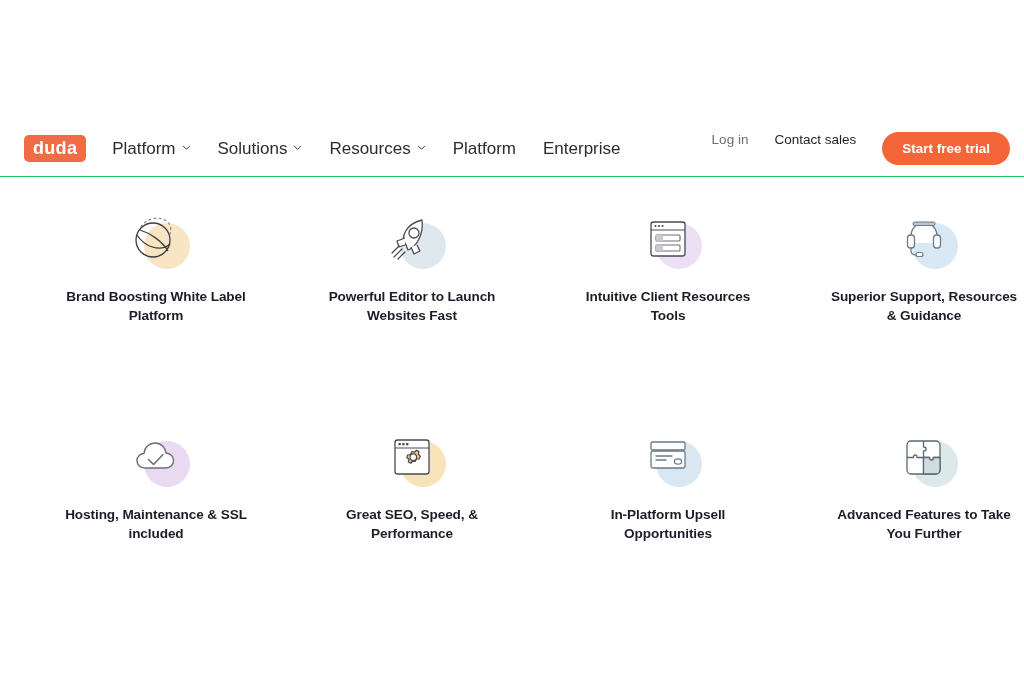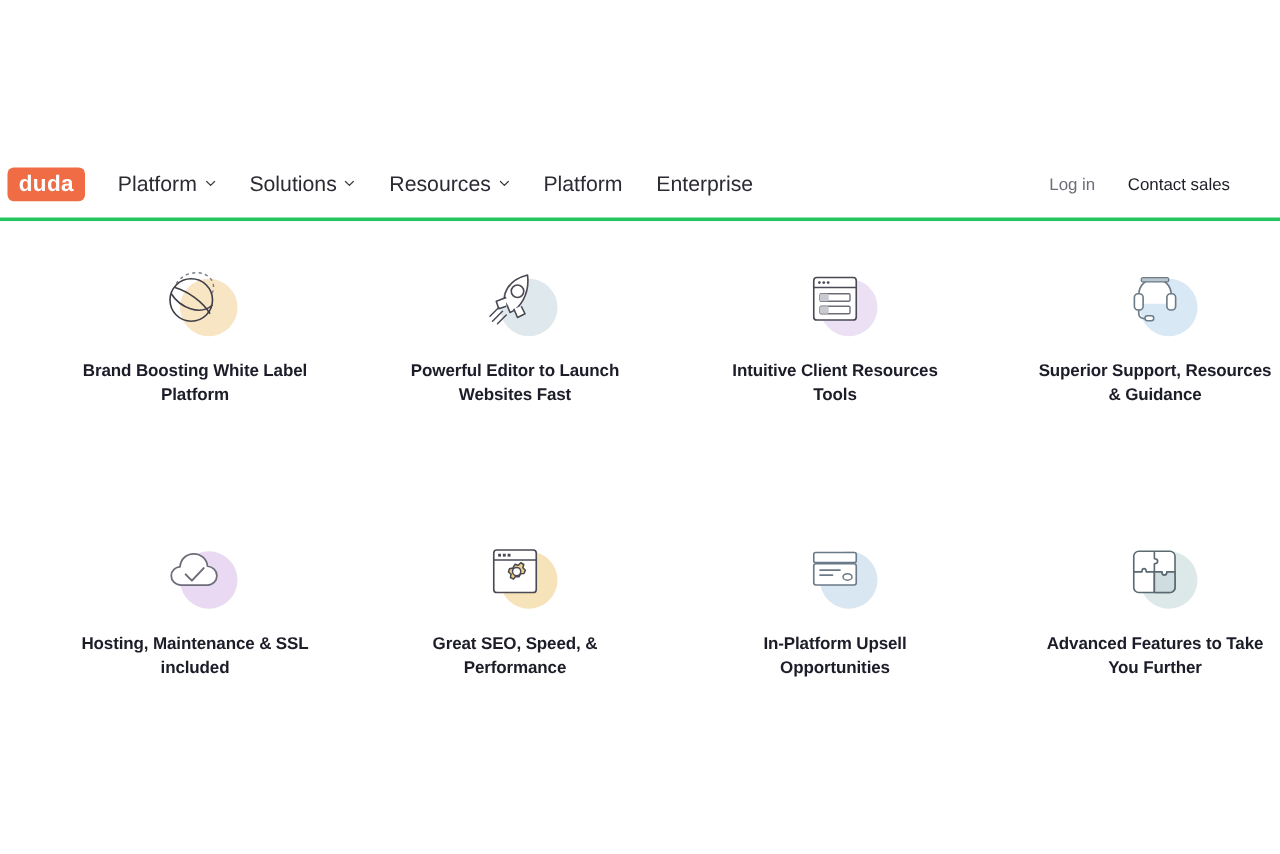--- a/index.html
+++ b/index.html
@@ -18,24 +18,24 @@
   
   .page-top-gap {
     height: 121px;
     background: #ffffff;
   }
 
   
   .navbar {
     height: 56px;
     background: #ffffff;
-    border-bottom: 3px solid #22c55e;
-    display: flex;
-    align-items: center;
-    padding: 0 14px 0 6px;
+    border-bottom: 1px solid #22c55e;
+    display: flex;
+    align-items: center;
+    padding: 0 14px 0 24px;
     box-sizing: border-box;
   }
   .nav-left {
     display: flex;
     align-items: center;
   }
   .logo {
     background: #ef6c45;
     color: #ffffff;
     font-size: 18px;
@@ -200,20 +200,21 @@
       <div class="nav-link">
         <span>Enterprise</span>
       </div>
 
     </div>
   </div>
 
   <div class="nav-right">
     <div class="nav-secondary">Log in</div>
     <div class="nav-secondary dark">Contact sales</div>
+    <button class="cta-button" style="background: rgb(244, 102, 58);">Start free trial</button>
   </div>
 
 </nav>
 
 <section class="features">
 
   <div class="feature-row">
 
     <div class="feature-cell">
       <div class="icon-wrap">

